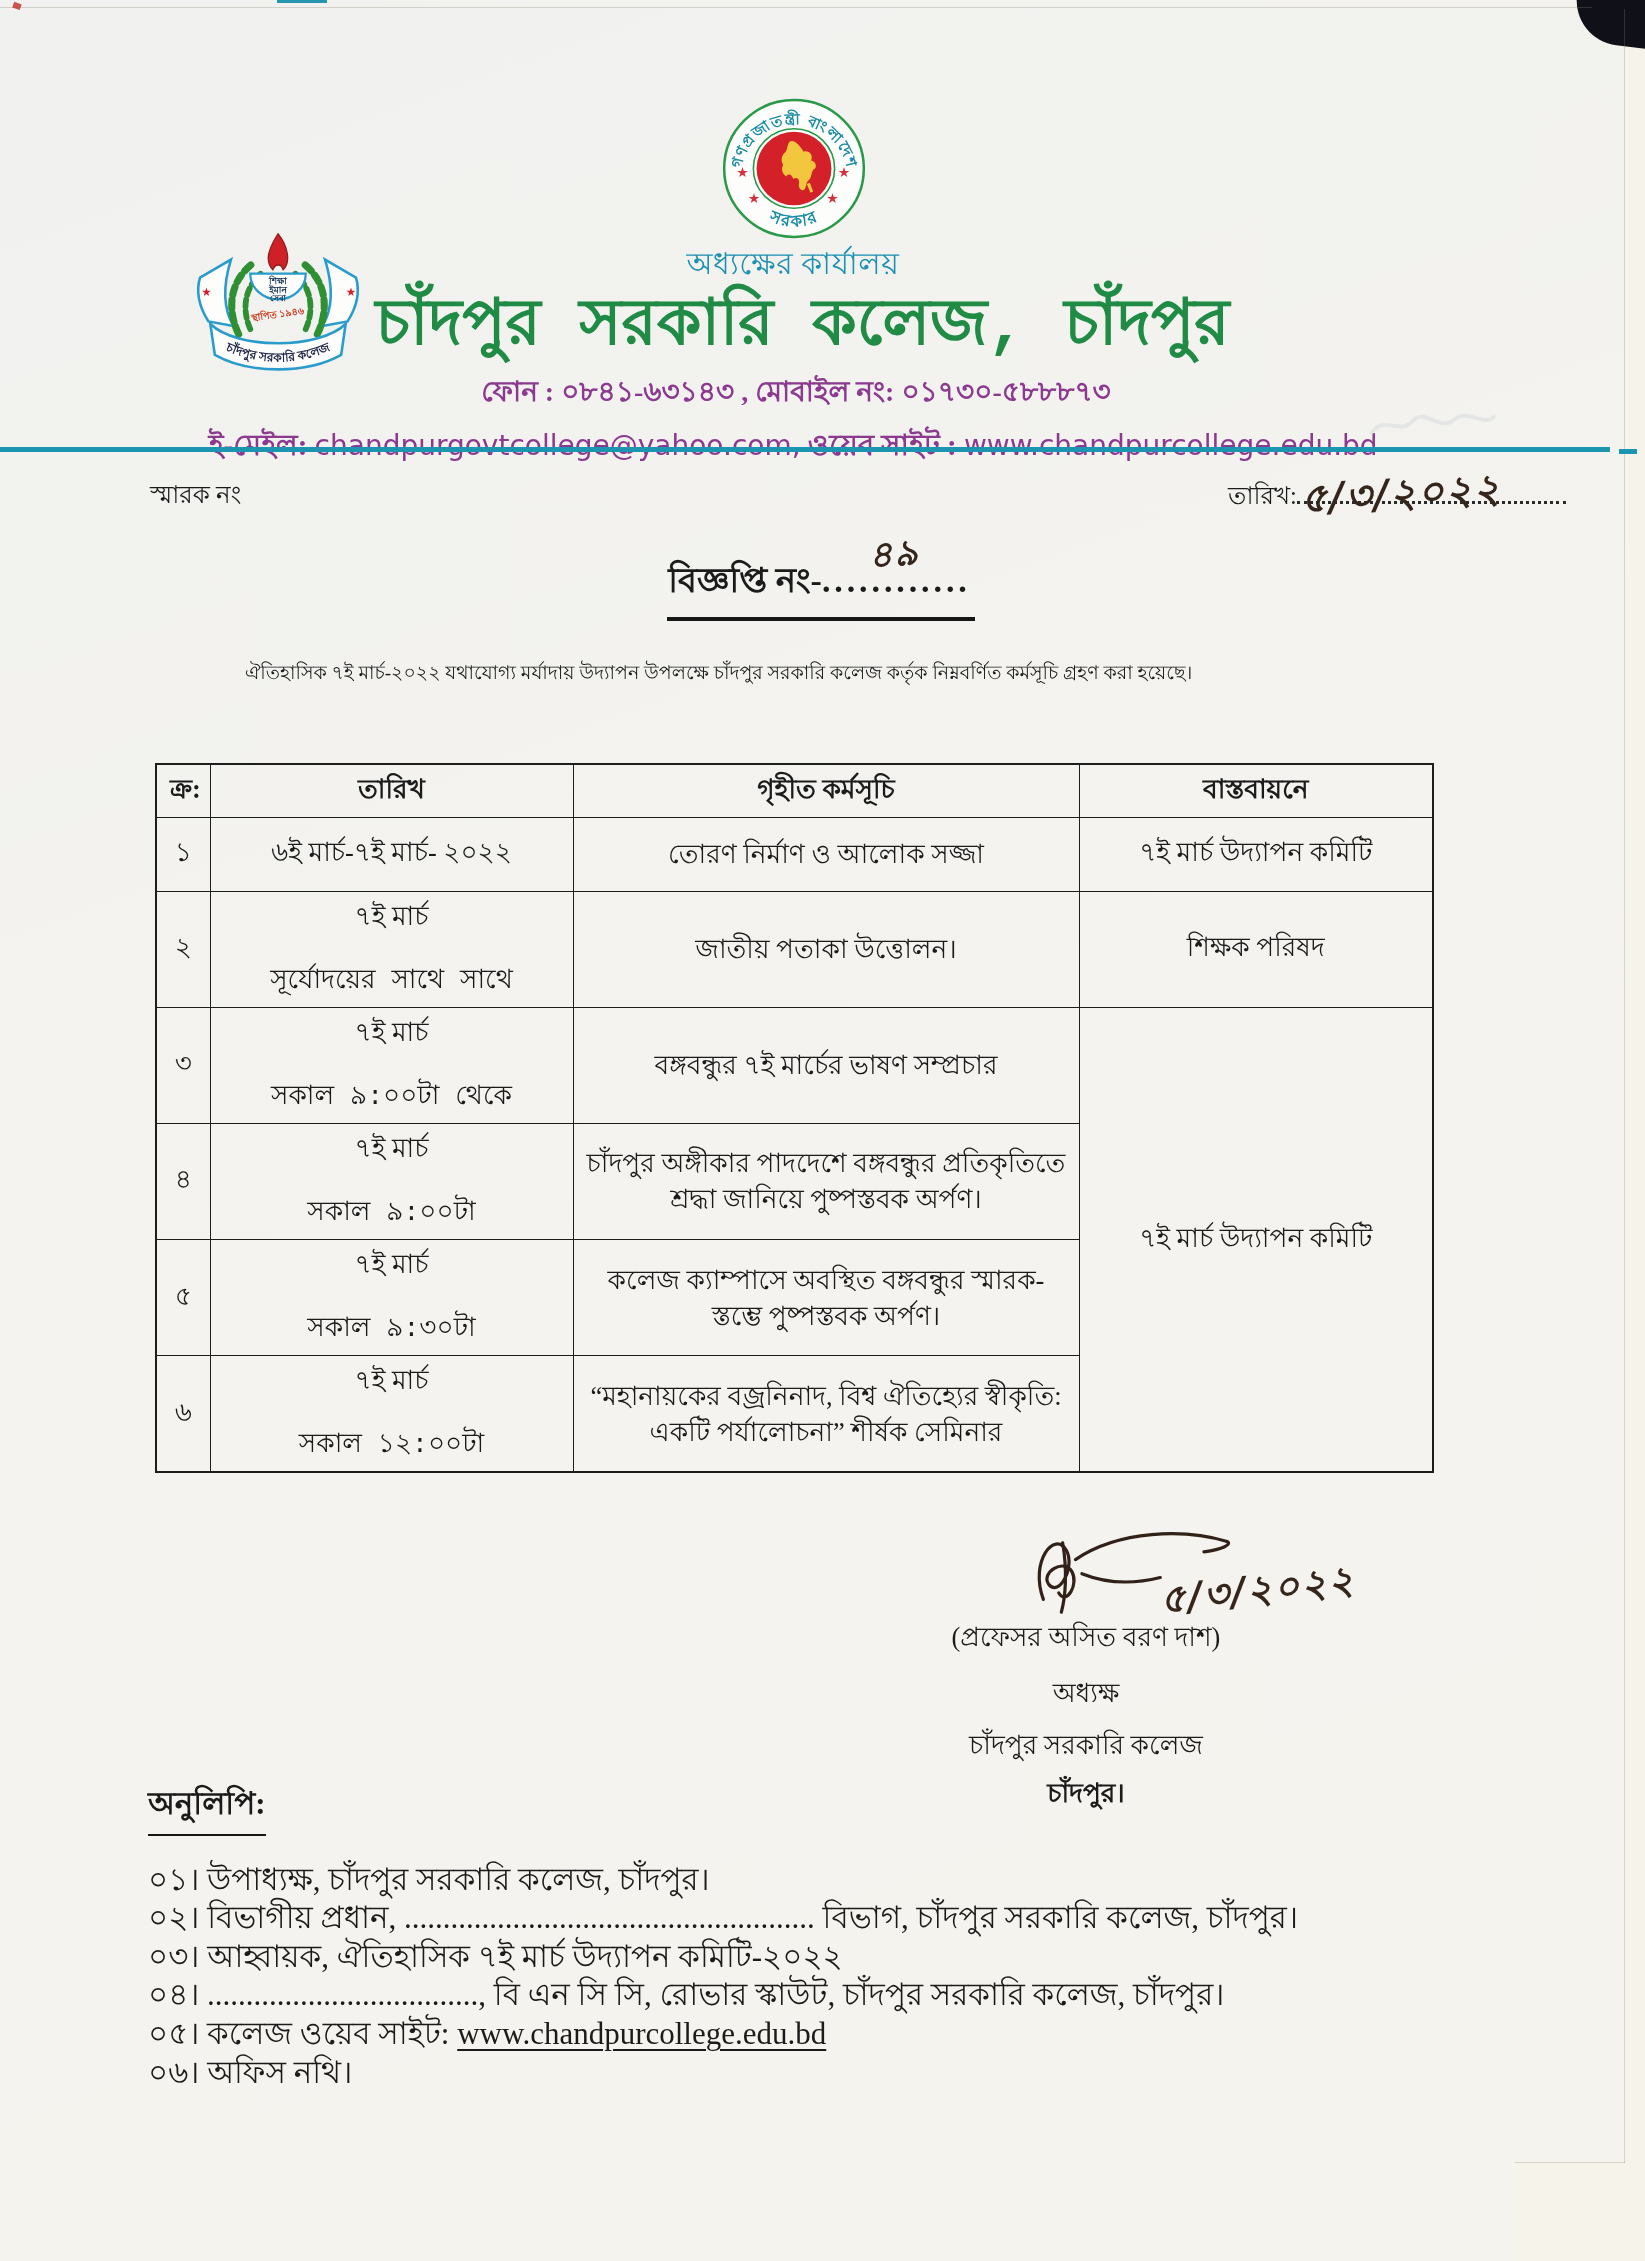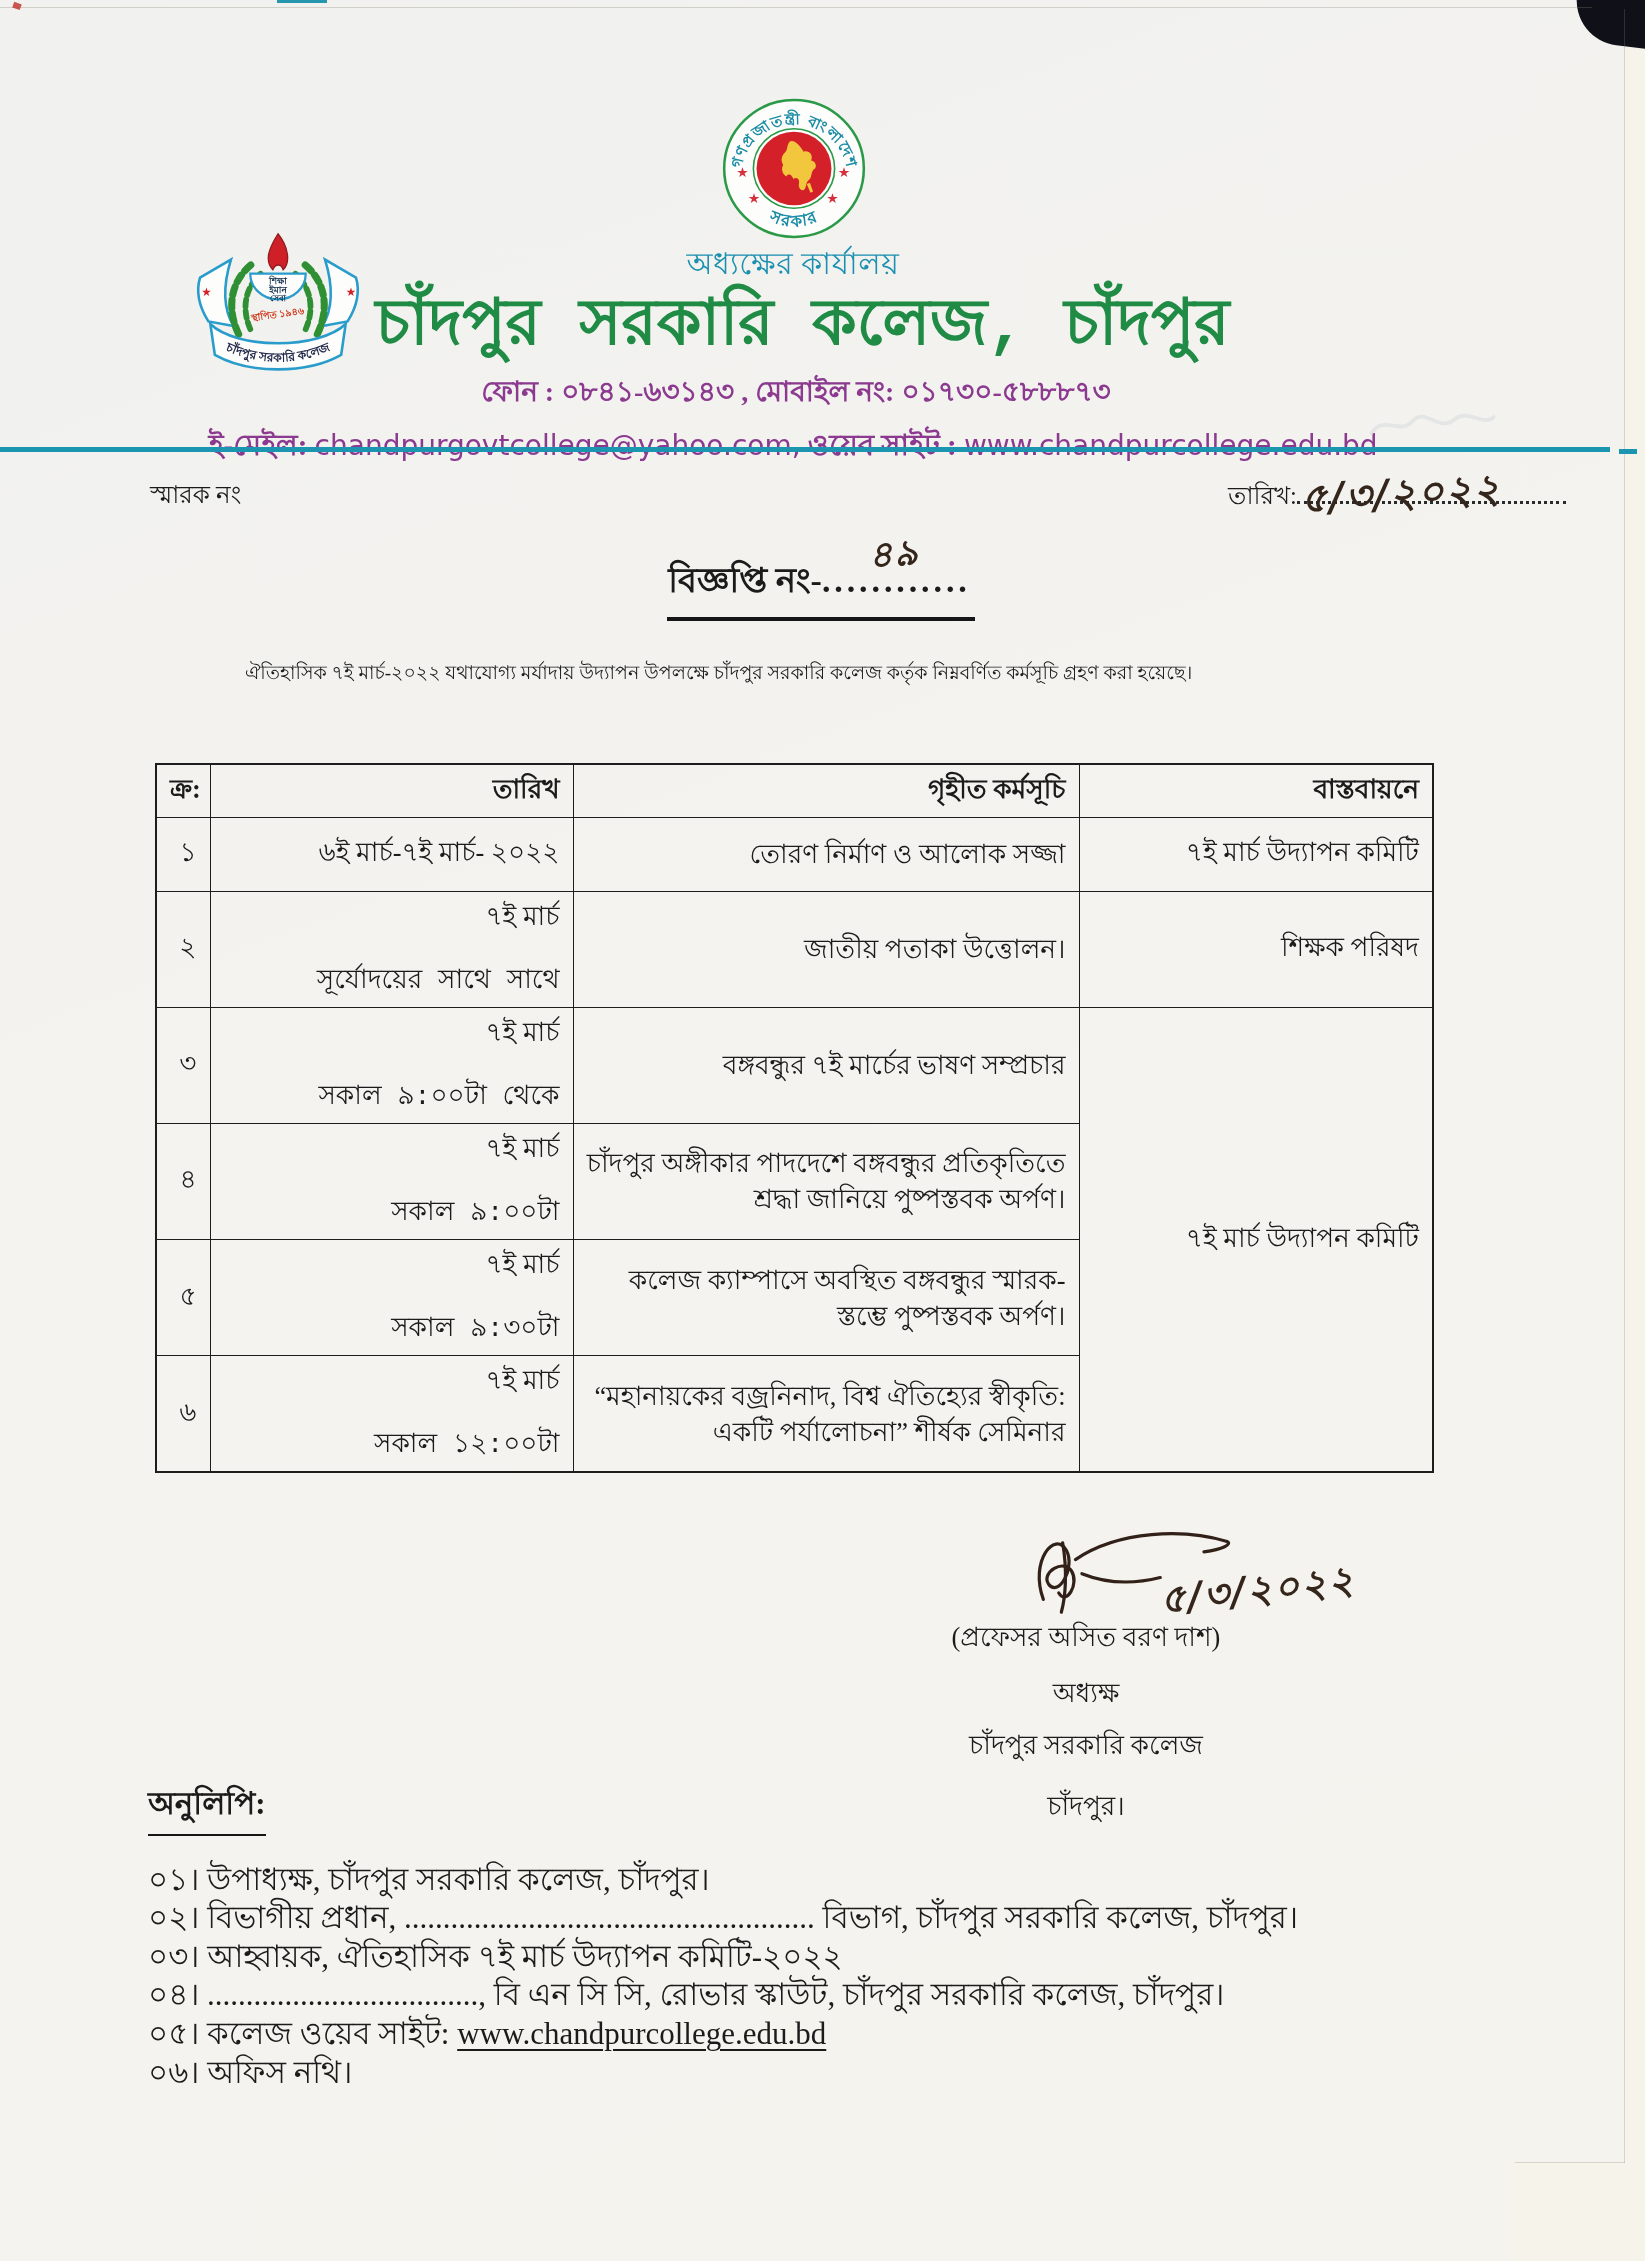--- a/index.html
+++ b/index.html
@@ -53,35 +53,35 @@
   .hand-notice-no { position:absolute; left:869px; top:526px; font-size:36px; transform:rotate(-4deg); }
 
   
   .para { position:absolute; left:147px; width:1365px; font-size:19px; line-height:37px; text-align:justify; }
   .para1 { top:654px; text-indent:98px; }
   .para2 { top:1325px; }
 
   
   table.schedule { position:absolute; left:155px; top:763px; width:1276px;
     border-collapse:collapse; table-layout:fixed; font-size:26.4px; }
-  table.schedule th, table.schedule td { border:1.9px solid #1d1d1d; text-align:right; vertical-align:middle; padding:3.9px 13px; }
+  table.schedule th, table.schedule td { border:1.9px solid #1d1d1d; text-align:center; vertical-align:middle; padding:3.9px 13px; }
   table.schedule { border:2.6px solid #1d1d1d; }
   table.schedule th { font-weight:600; height:42px; }
   td .d2 { display:block; margin-top:19.3px;font-family:Liberation Mono, monospace; }
   td .d1 { display:block; }
   .prog { line-height:36px; }
 
   
   .sig-scrawl { position:absolute; left:1003px; top:1521px; width:258px; height:106px; }
   .hand-date-sig { position:absolute; left:1160px; top:1559px; font-size:39px; transform:rotate(-6deg); white-space:nowrap; }
   .sig-block { position:absolute; left:928px; top:1617px; width:316px; text-align:center; font-size:26.4px; }
   .sig-block .line { display:block; }
   .sig-title { margin-top:12px; }
   .sig-org { margin-top:7.7px; }
-  .sig-place { margin-top:17px; }
+  .sig-place { margin-top:4px;font-weight:bold; }
 
   
   .copies { position:absolute; left:148px; top:1779px; font-size:31px; }
   .copies-heading { font-weight:700; border-bottom:2.6px solid #161616; display:inline-block; padding-bottom:2.6px; }
   .copies ul { list-style:none; margin-top:31px; }
   .copies li { margin-bottom:12.2px; line-height:26.4px; white-space:nowrap; }
   .url { font-weight:500; text-decoration:underline; text-decoration-thickness:1.9px; text-underline-offset:5.2px; }
 </style>
 </head>
 <body>

